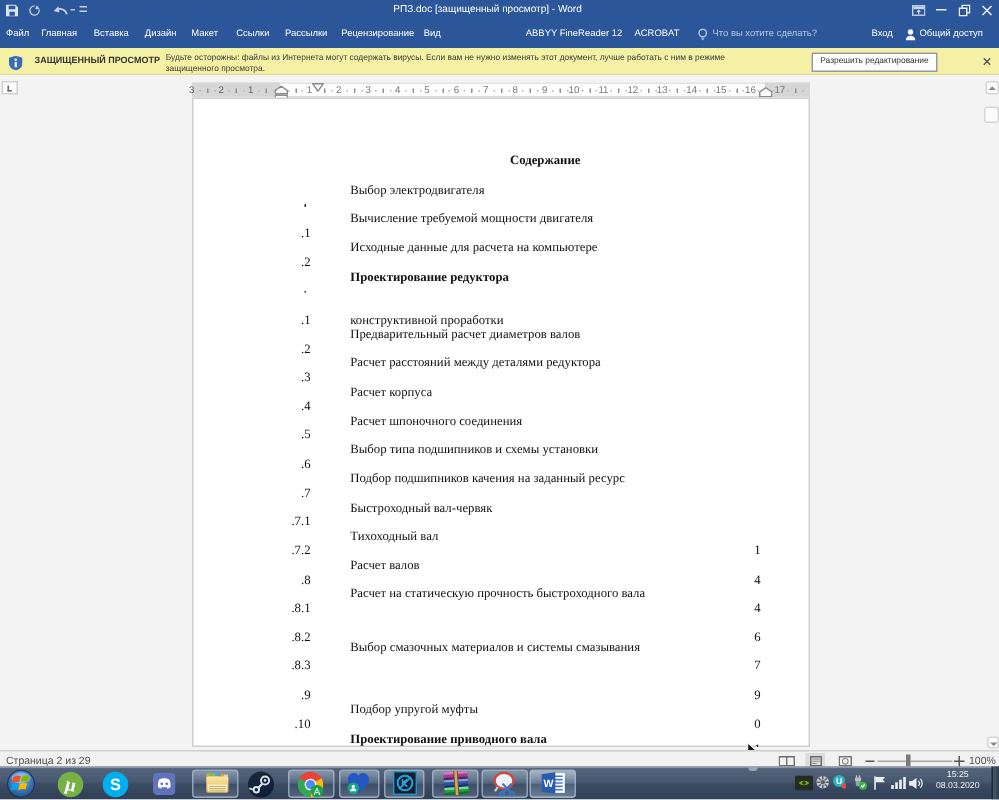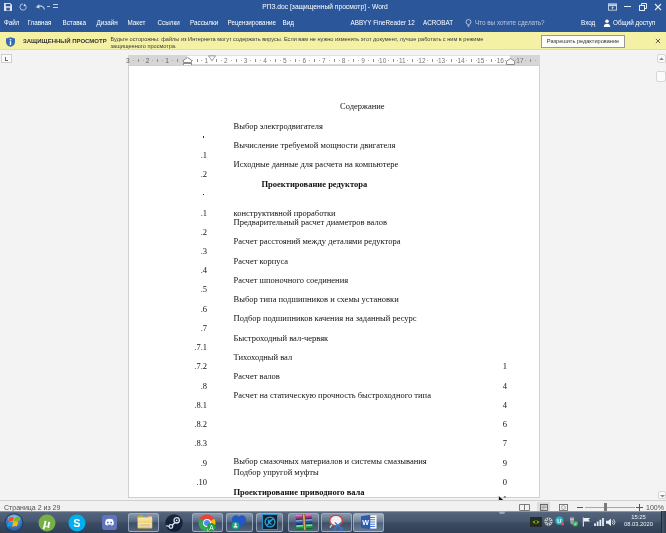--- a/index.html
+++ b/index.html
@@ -194,28 +194,28 @@
     <svg class="abs" style="left:182.5px;top:7px" width="9" height="10" viewBox="0 0 9 10">
         <path d="M4.5 0.5 L8.5 3.2 V5.5 H0.5 V3.2 Z" fill="#fdfdfd" stroke="#8c8c8c" stroke-width="1"></path>
         <rect x="0.5" y="6.5" width="8" height="3" fill="#fdfdfd" stroke="#8c8c8c" stroke-width="1"></rect>
       </svg>
     <svg class="abs" style="left:505.5px;top:8px" width="9" height="7" viewBox="0 0 9 7">
         <path d="M4.5 0.5 L8.5 3.2 V6.5 H0.5 V3.2 Z" fill="#fdfdfd" stroke="#8c8c8c" stroke-width="1"></path>
       </svg>
   </div>
   <div id="page"></div>
   <div id="content">
-    <span class="ct" style="top:37.4px;left:212px;font-weight:normal;">Содержание</span>
+    <span class="ct" style="top:37.4px;left:212px;font-weight:bold;">Содержание</span>
 <span class="ct" style="top:56.9px; font-weight:normal;">Выбор электродвигателя</span>
 <span class="abs" style="left:74.5px;top:71.1px;width:1.6px;height:1.7px;background:#2a2a2a"></span>
 <span class="ct" style="top:76.1px;">Вычисление требуемой мощности двигателя</span>
 <span class="cn" style="top:85.8px">.1</span>
 <span class="ct" style="top:95.4px;">Исходные данные для расчета на компьютере</span>
 <span class="cn" style="top:105.0px">.2</span>
-<span class="ct" style="top:114.6px; font-weight:bold;margin-left:28px;">Проектирование редуктора</span>
+<span class="ct" style="top:114.6px; font-weight:bold;">Проектирование редуктора</span>
 <span class="abs" style="left:74.5px;top:128.8px;width:1.6px;height:1.7px;background:#2a2a2a"></span>
 <span class="cn" style="top:143.5px">.1</span>
       <span class="ct" style="top:143.5px;">конструктивной проработки</span>
 <span class="ct" style="top:153.1px;">Предварительный расчет диаметров валов</span>
 <span class="cn" style="top:162.7px">.2</span>
 <span class="ct" style="top:172.3px;">Расчет расстояний между деталями редуктора</span>
 <span class="cn" style="top:182.0px">.3</span>
 <span class="ct" style="top:191.6px;">Расчет корпуса</span>
 <span class="cn" style="top:201.2px">.4</span>
 <span class="ct" style="top:210.8px;">Расчет шпоночного соединения</span>
@@ -225,28 +225,28 @@
 <span class="ct" style="top:249.3px;">Подбор подшипников качения на заданный ресурс</span>
 <span class="cn" style="top:258.9px">.7</span>
 <span class="ct" style="top:268.5px;">Быстроходный вал-червяк</span>
 <span class="cn" style="top:278.2px">.7.1</span>
 <span class="ct" style="top:287.8px;">Тихоходный вал</span>
 <span class="cn" style="top:297.4px">.7.2</span>
       <span class="cp" style="top:297.4px">1</span>
 <span class="ct" style="top:307.0px;">Расчет валов</span>
 <span class="cn" style="top:316.6px">.8</span>
       <span class="cp" style="top:316.6px">4</span>
-<span class="ct" style="top:326.3px;">Расчет на статическую прочность быстроходного типа</span>
+<span class="ct" style="top:326.3px;">Расчет на статическую прочность быстроходного вала</span>
 <span class="cn" style="top:335.9px">.8.1</span>
       <span class="cp" style="top:335.9px">4</span>
 <span class="cn" style="top:355.1px">.8.2</span>
       <span class="cp" style="top:355.1px">6</span>
 <span class="cn" style="top:374.4px">.8.3</span>
       <span class="cp" style="top:374.4px">7</span>
-<span class="ct" style="top:392px;">Выбор смазочных материалов и системы смазывания</span>
+<span class="ct" style="top:362px;">Выбор смазочных материалов и системы смазывания</span>
 <span class="cn" style="top:393.6px">.9</span>
       <span class="cp" style="top:393.6px">9</span>
 <span class="ct" style="top:403.2px;">Подбор упругой муфты</span>
 <span class="cn" style="top:412.8px">.10</span>
       <span class="cp" style="top:412.8px">0</span>
 <span class="ct" style="top:422.5px; font-weight:bold;">Проектирование приводного вала</span>
 <span class="cp" style="top:430.0px">1</span>
   </div>
   <div class="sbtn" style="left:656.5px;top:4px;width:9px;height:8.5px;">
       <svg width="7" height="6" viewBox="0 0 7 6" style="position:absolute;left:0px;top:1px">

